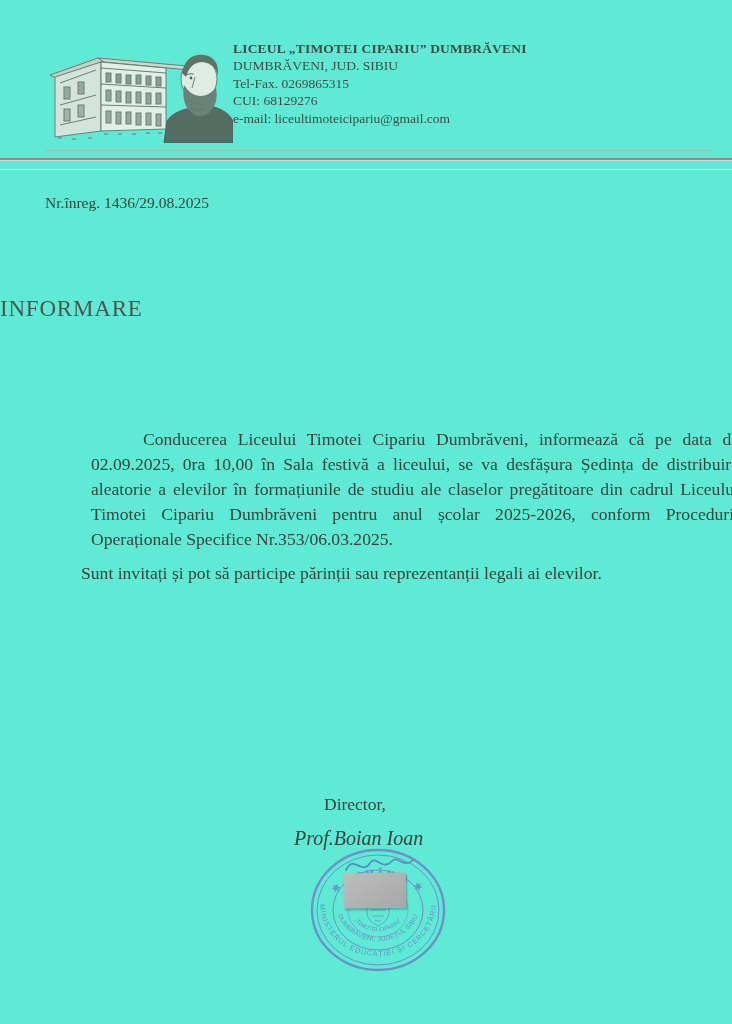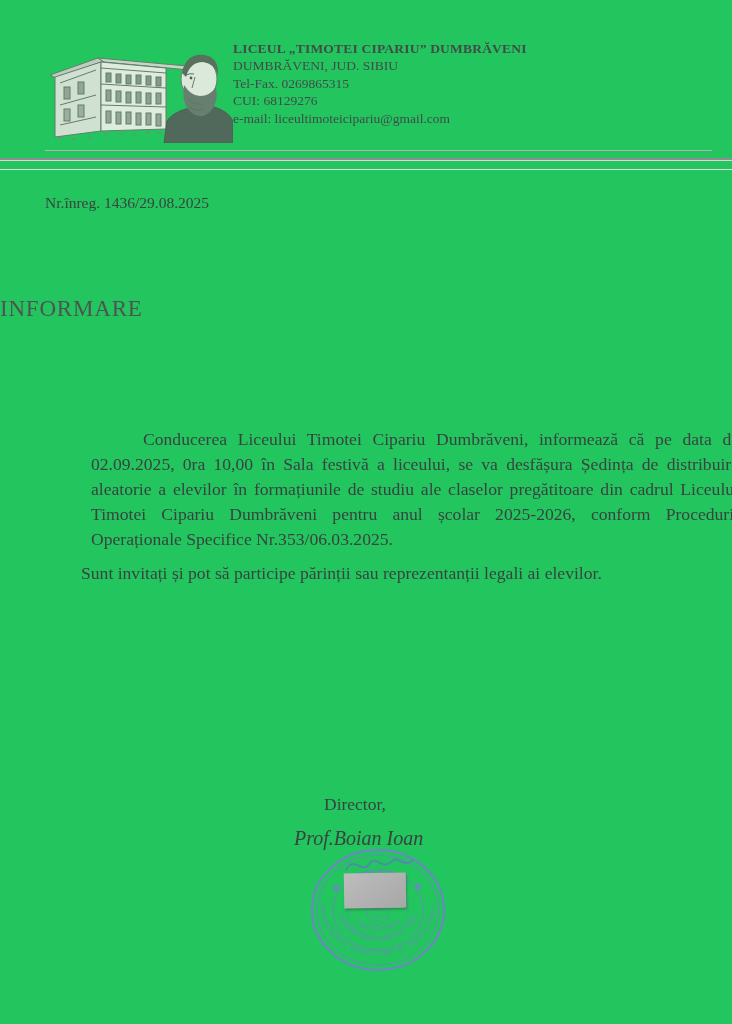--- a/index.html
+++ b/index.html
@@ -1,20 +1,20 @@
 <!DOCTYPE html>
 <html><head>
 <meta charset="utf-8">
 <style>
   html,body{margin:0;padding:0;background:#e9e9e9;}
   .page{
     position:relative;
     width:732px;height:1024px;
     margin:0 auto;
-    background:#22c55e;
+    background:#5eead4;
     overflow:hidden;
     font-family:"Liberation Serif","DejaVu Serif",serif;
     color:#3a423f;
   }
 
   
   .logo{position:absolute;left:48px;top:37px;width:185px;height:106px;opacity:.92;}
   .header-text{position:absolute;left:233px;top:40px;width:300px;font-size:13.5px;line-height:17.4px;color:#434b48;}
   .header-text .school-name{font-weight:bold;letter-spacing:.2px;}
 

